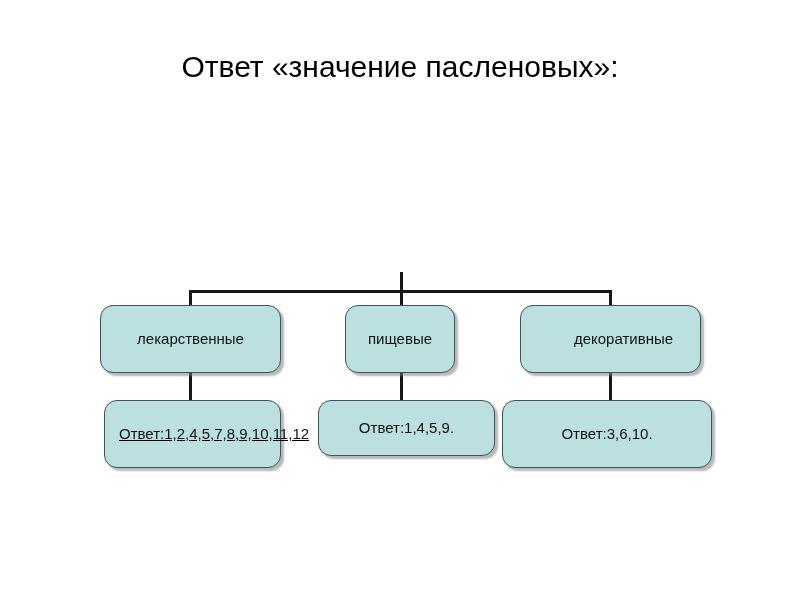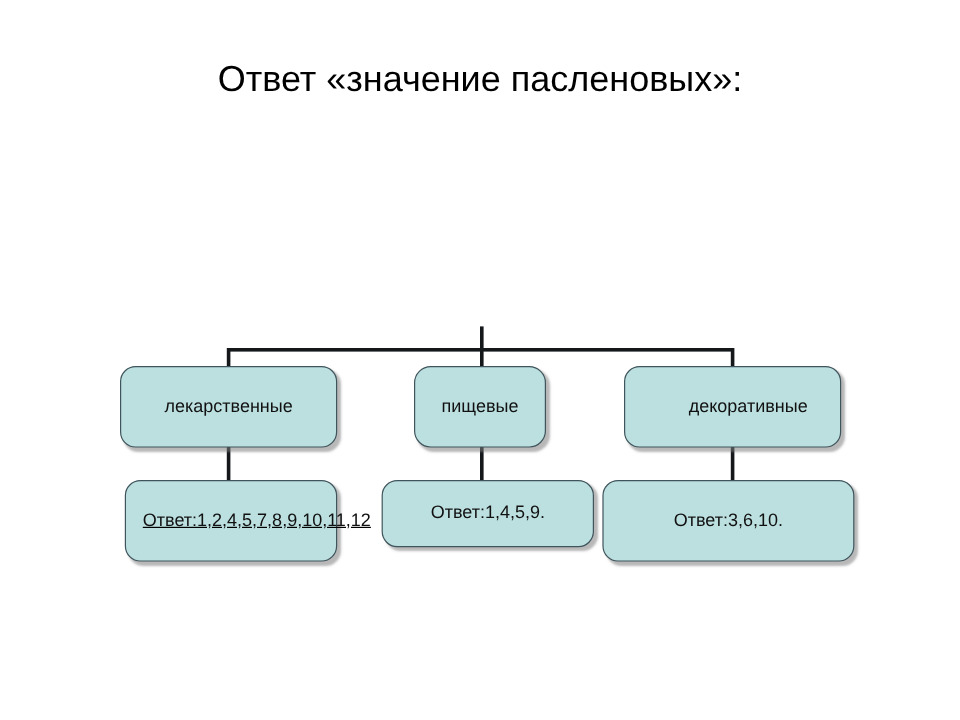--- a/index.html
+++ b/index.html
@@ -69,21 +69,21 @@
     padding: 0 4px;
     box-sizing: border-box;
   }
 
   
   #node-root { left: 313px; top: 206px; width: 178px; height: 67px; }
   #node-root .node-label { font-size: 16px; }
 
   
   #node-medicinal  { left: 100px; top: 305px; width: 181px; height: 68px; }
-  #node-food       { left: 345px; top: 305px; width: 110px; height: 68px; border-radius: 14px; }
+  #node-food       { left: 345px; top: 305px; width: 110px; height: 68px; }
   #node-ornamental { left: 520px; top: 305px; width: 181px; height: 68px; padding-left: 26px; }
 
   #node-food .node-label { font-size: 15px; }
 
   
   #node-answer-medicinal  { left: 104px; top: 400px; width: 177px; height: 68px; text-decoration: underline; }
   #node-answer-food       { left: 318px; top: 400px; width: 177px; height: 56px; }
   #node-answer-ornamental { left: 502px; top: 400px; width: 210px; height: 68px; }
 
   .answer-label {

